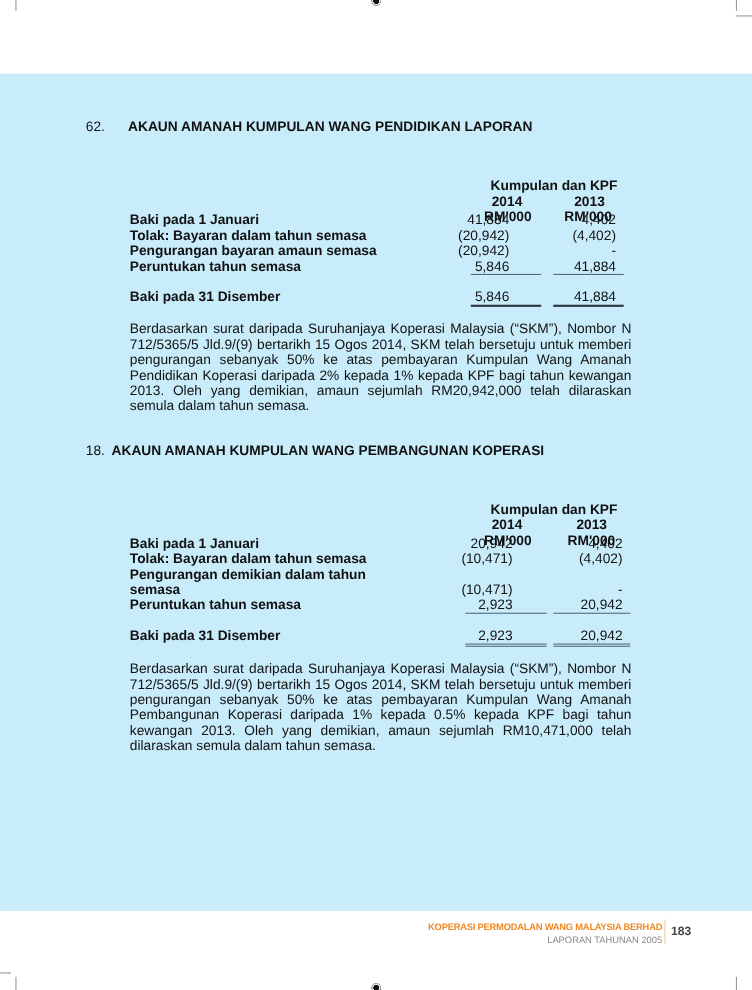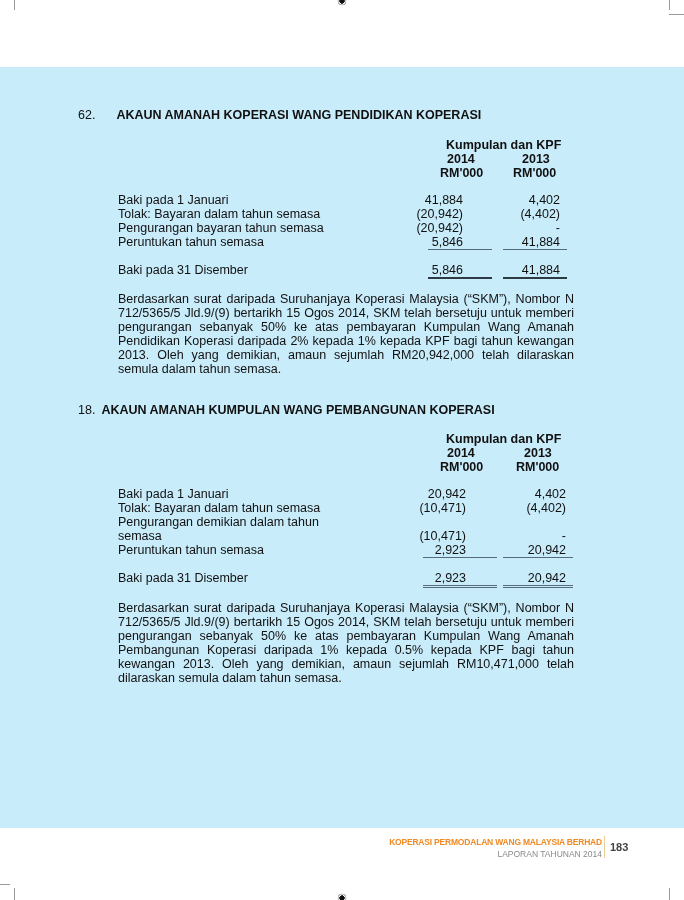--- a/index.html
+++ b/index.html
@@ -13,23 +13,23 @@
     position: absolute; left: 0; top: 67px; width: 684px; height: 761px;
     background: #c9ecfb;
   }
   .reg { position: absolute; width: 10px; height: 10px; border-radius: 50%;
          background: radial-gradient(circle, #111 35%, #fff 40%, #999 60%, transparent 65%); }
   .crop { position: absolute; background: #999; }
   .sec-title {
     position: absolute; font-size: 12.5px; font-weight: bold; white-space: nowrap;
   }
   .sec-title .num { font-weight: normal; }
-  .hdr { position: absolute; font-size: 12.5px; font-weight: bold; white-space: nowrap; }
+  .hdr { position: absolute; font-size: 12.5px; font-weight: bold; white-space: nowrap; margin-top: 24px; }
   .row { position: absolute; left: 118px; width: 460px; height: 14px; font-size: 12.5px; line-height: 14px; }
-  .row .lbl { position: absolute; left: 0; white-space: nowrap; }
+  .row .lbl { position: absolute; left: 0; white-space: nowrap; font-weight: bold; }
   .row .v1 { position: absolute; right: 115px; text-align: right; white-space: nowrap; }
   .row .v2 { position: absolute; right: 18px; text-align: right; white-space: nowrap; }
   .rule { position: absolute; height: 1px; background: #556a7a; }
   .rule.dark { background: #2d3a44; height: 1.5px; }
   .para {
     position: absolute; left: 118px; width: 456px; font-size: 12.5px; line-height: 14px;
     text-align: justify;
   }
   .footer-org { position: absolute; right: 82px; top: 837px; font-size: 8.5px; color: #f08a24; font-weight: bold; white-space: nowrap; letter-spacing: -0.2px; }
   .footer-rep { position: absolute; right: 82px; top: 849px; font-size: 8.5px; color: #8a8a8a; white-space: nowrap; }
@@ -46,40 +46,40 @@
 <div class="crop" style="left:14px; top:0; width:1px; height:10px;"></div>
 <div class="crop" style="left:669px; top:0; width:1px; height:10px;"></div>
 <div class="crop" style="left:669px; top:14px; width:15px; height:1px;"></div>
 <div class="crop" style="left:0; top:884px; width:10px; height:1px;"></div>
 <div class="crop" style="left:14px; top:888px; width:1px; height:12px;"></div>
 <div class="crop" style="left:669px; top:888px; width:1px; height:12px;"></div>
 
 <div class="panel"></div>
 
 <div class="sec-title" style="left:78px; top:108px;">
-  <span class="num">62.</span><span style="display:inline-block;width:21px"></span><span>AKAUN AMANAH KOPERASI WANG PENDIDIKAN KOPERASI</span>
+  <span class="num">62.</span><span style="display:inline-block;width:21px"></span><span>AKAUN AMANAH KUMPULAN WANG PENDIDIKAN LAPORAN</span>
 </div>
 <div class="hdr" style="left:446px; top:138px;">Kumpulan dan KPF</div>
 <div class="hdr" style="left:447px; top:152px;">2014</div>
 <div class="hdr" style="left:522px; top:152px;">2013</div>
 <div class="hdr" style="left:440px; top:166px;">RM'000</div>
 <div class="hdr" style="left:513px; top:166px;">RM'000</div>
 
 <div class="row" style="top:193px;">
   <span class="lbl">Baki pada 1 Januari</span>
   <span class="v1">41,884</span>
   <span class="v2">4,402</span>
 </div>
 <div class="row" style="top:207px;">
   <span class="lbl">Tolak: Bayaran dalam tahun semasa</span>
   <span class="v1">(20,942)</span>
   <span class="v2">(4,402)</span>
 </div>
 <div class="row" style="top:221px;">
-  <span class="lbl">Pengurangan bayaran tahun semasa</span>
+  <span class="lbl">Pengurangan bayaran amaun semasa</span>
   <span class="v1">(20,942)</span>
   <span class="v2">-</span>
 </div>
 <div class="row" style="top:235px;">
   <span class="lbl">Peruntukan tahun semasa</span>
   <span class="v1">5,846</span>
   <span class="v2">41,884</span>
 </div>
 <div class="rule" style="left:428px; top:249px; width:64px;"></div>
 <div class="rule" style="left:503px; top:249px; width:64px;"></div>
@@ -135,15 +135,15 @@
   <span class="v2" style="right:12px;">20,942</span>
 </div>
 <div class="rule" style="left:423px; top:585px; width:74px;"></div>
 <div class="rule" style="left:423px; top:587px; width:74px;"></div>
 <div class="rule" style="left:503px; top:585px; width:70px;"></div>
 <div class="rule" style="left:503px; top:587px; width:70px;"></div>
 
 <div class="para" style="top:601px;">Berdasarkan surat daripada Suruhanjaya Koperasi Malaysia (“SKM”), Nombor N 712/5365/5 Jld.9/(9) bertarikh 15 Ogos 2014, SKM telah bersetuju untuk memberi pengurangan sebanyak 50% ke atas pembayaran Kumpulan Wang Amanah Pembangunan Koperasi daripada 1% kepada 0.5% kepada KPF bagi tahun kewangan 2013. Oleh yang demikian, amaun sejumlah RM10,471,000 telah dilaraskan semula dalam tahun semasa.</div>
 
 <div class="footer-org">KOPERASI PERMODALAN WANG MALAYSIA BERHAD</div>
-<div class="footer-rep">LAPORAN TAHUNAN 2014</div>
+<div class="footer-rep">LAPORAN TAHUNAN 2005</div>
 <div class="footer-sep"></div>
 <div class="footer-page">183</div>
 
 </body></html>

